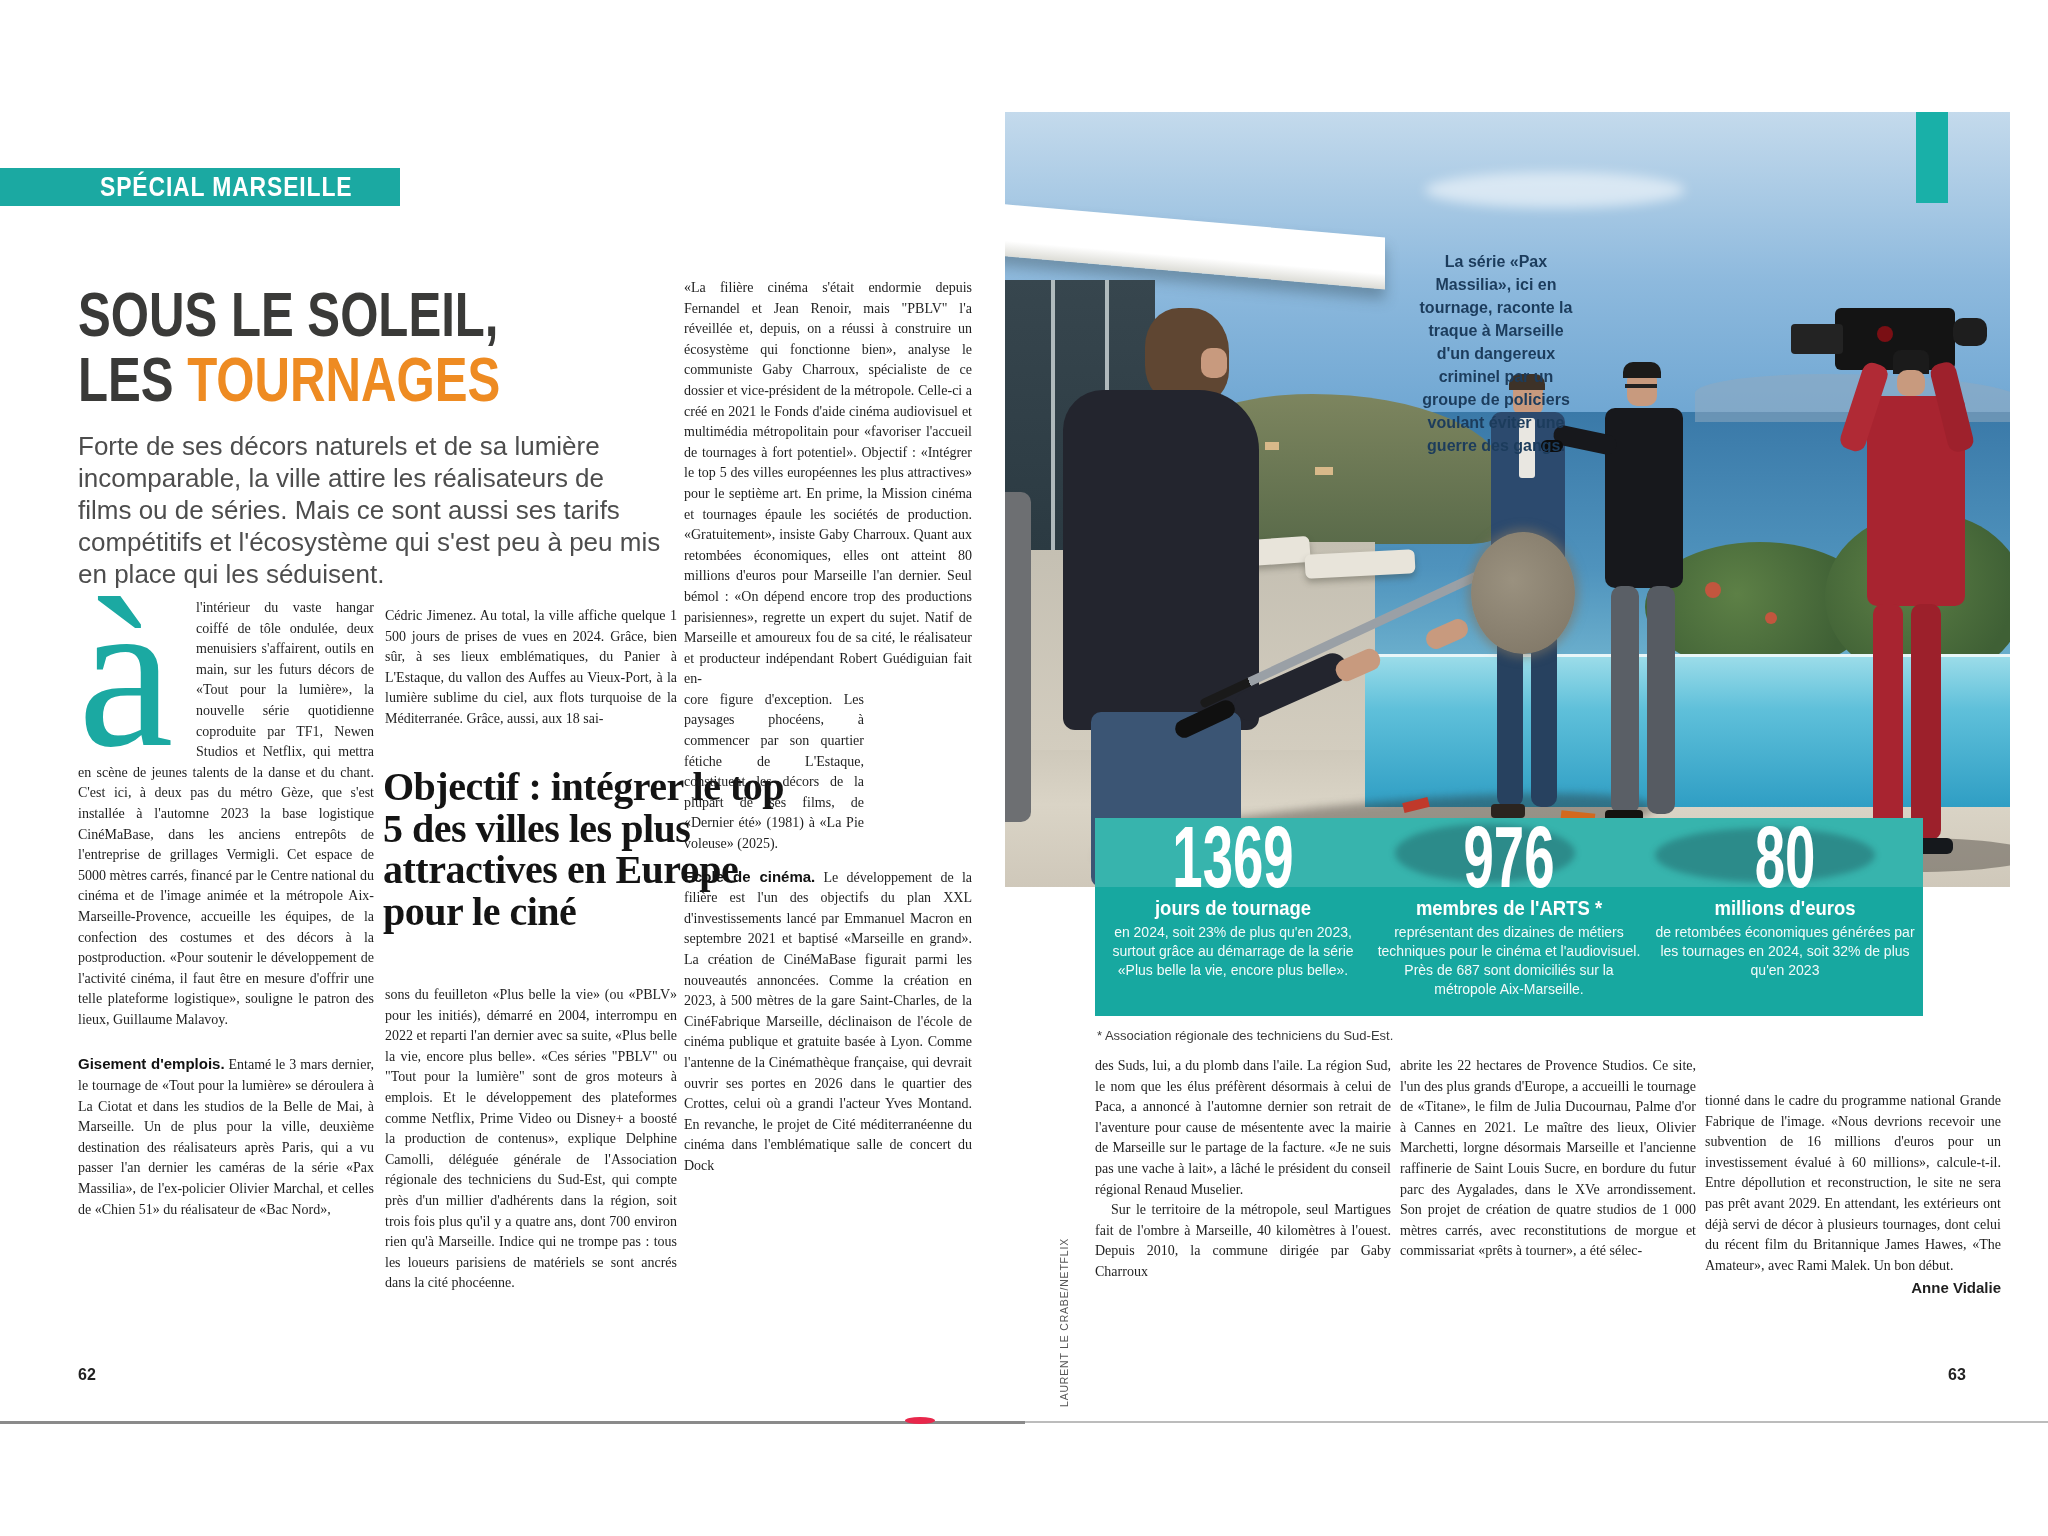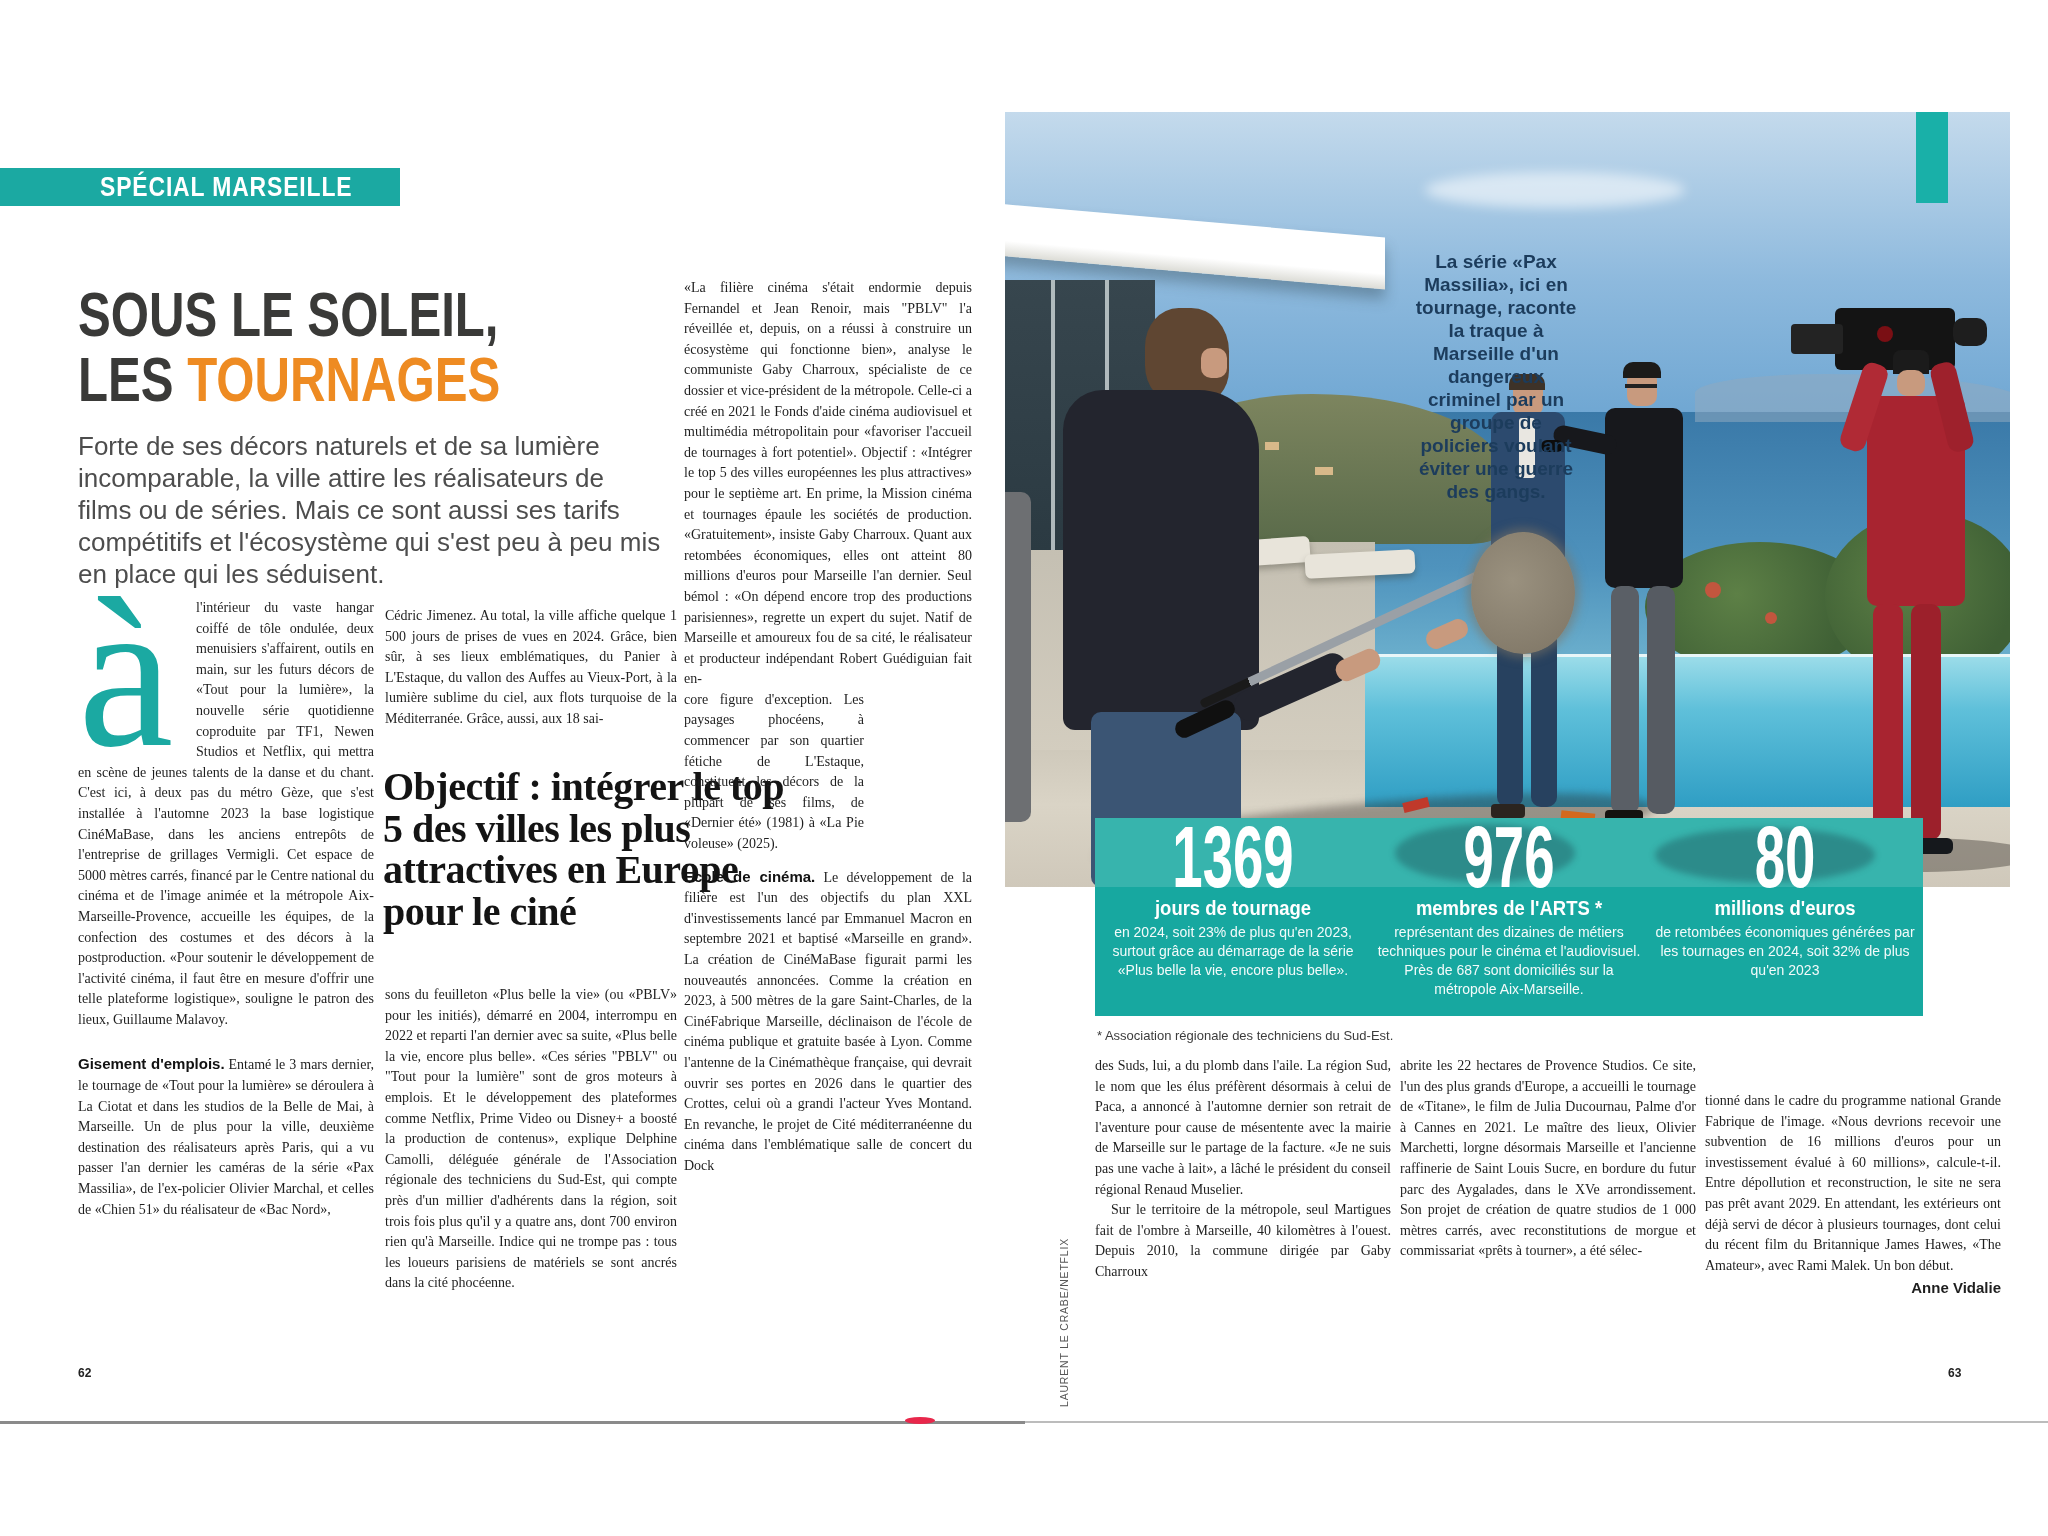--- a/index.html
+++ b/index.html
@@ -20,21 +20,21 @@
   .bodycol p{margin:0;}
   .dropcap{float:left;width:118px;height:150px;color:#1ba9a2;font-size:215px;line-height:150px;
       font-family:"Liberation Serif",serif;}
   .runin{font-family:"Liberation Sans",sans-serif;font-weight:bold;font-size:15px;color:#121212;}
   .pullquote{left:383px;top:766px;width:414px;font-family:"Liberation Serif",serif;font-weight:bold;
       font-size:40px;line-height:41.5px;color:#141414;letter-spacing:-.5px;}
   .wrapnarrow{width:180px;margin-left:106px;}
   .para-gap{margin-top:24px !important;}
   .para-gap2{margin-top:12px !important;}
   .indented{text-indent:16px;}
-  .pagenum{font-family:"Liberation Sans",sans-serif;font-weight:bold;font-size:12px;color:#222;}
+  .pagenum{font-family:"Liberation Sans",sans-serif;font-weight:bold;font-size:16px;color:#222;}
 
   
   .photo{left:1005px;top:112px;width:1005px;height:775px;overflow:hidden;background:#9cc0dd;}
   .sky{left:0;top:0;width:1005px;height:310px;background:linear-gradient(180deg,#c4daec 0%,#8db9dd 55%,#6ea6d2 100%);}
   .cloud{background:rgba(255,255,255,.55);border-radius:50%;filter:blur(6px);}
   .sea{left:0;top:300px;width:1005px;height:260px;background:linear-gradient(180deg,#3a79a8 0%,#4f93bd 60%,#6fb3cf 100%);}
   .island{left:690px;top:262px;width:330px;height:48px;background:#8fa9bf;opacity:.55;border-radius:40% 60% 0 0;}
   .hill{left:150px;top:282px;width:350px;height:150px;background:linear-gradient(180deg,#7d855f,#5a6b4a);border-radius:45% 55% 10% 10%;}
   .hill2{left:60px;top:330px;width:180px;height:110px;background:#61724e;border-radius:50% 50% 0 0;}
   .housedot{background:#d8b98a;width:14px;height:8px;}
@@ -53,21 +53,21 @@
   .person-part{border-radius:10px;}
   .skin{background:#c89a7e;}
   .band{left:1095px;top:818px;width:828px;height:198px;background:#17a8a0;display:flex;}
   .band-lightstrip{left:0;top:0;width:828px;height:69px;background:rgba(255,255,255,.14);}
   .band-shadowblob{background:rgba(20,45,60,.30);border-radius:50%;filter:blur(3px);}
   .stat-cell{position:relative;flex:1 1 0;text-align:center;color:#fff;font-family:"Liberation Sans",sans-serif;padding:2px 6px 0 6px;}
   .stat-value{font-size:88px;line-height:74px;font-weight:bold;transform:scaleX(.62);transform-origin:center;white-space:nowrap;}
   .stat-label{font-size:21px;line-height:26px;font-weight:bold;transform:scaleX(.88);transform-origin:center;white-space:nowrap;margin-top:1px;}
   .stat-detail{font-size:14px;line-height:19px;color:rgba(255,255,255,.95);margin-top:2px;}
   .photo-caption{left:1413px;top:250px;width:166px;text-align:center;font-family:"Liberation Sans",sans-serif;
-      font-weight:bold;font-size:19px;line-height:23px;color:#1c3c5c;}
+      font-weight:bold;font-size:16px;line-height:23px;color:#1c3c5c;}
   .teal-tab{left:1916px;top:112px;width:32px;height:91px;background:#19b0a8;}
   .footnote{left:1097px;top:1028px;font-family:"Liberation Sans",sans-serif;font-size:13px;color:#3c3c3c;}
   .credit{left:1058px;top:1145px;height:262px;writing-mode:vertical-rl;transform:rotate(180deg);
       font-family:"Liberation Sans",sans-serif;font-size:10.5px;letter-spacing:.8px;color:#555;white-space:nowrap;}
   .author{font-family:"Liberation Sans",sans-serif;font-weight:bold;font-size:15px;text-align:right;margin-top:2px;}
   .hairline-dark{left:0;top:1421px;width:1025px;height:3px;background:#8a8a8a;}
   .hairline-light{left:1025px;top:1421px;width:1023px;height:2px;background:#bcbcbc;}
   .redmark{left:905px;top:1417px;width:30px;height:7px;background:#e8274b;border-radius:50%;}
 </style>
 </head>

